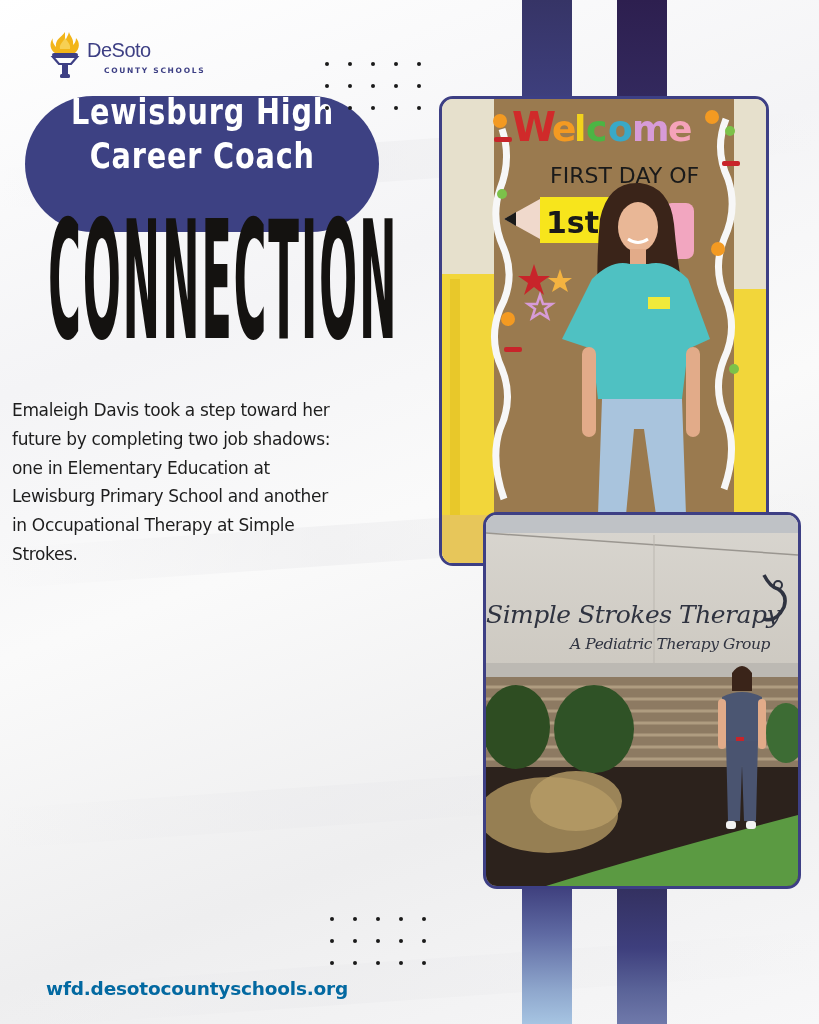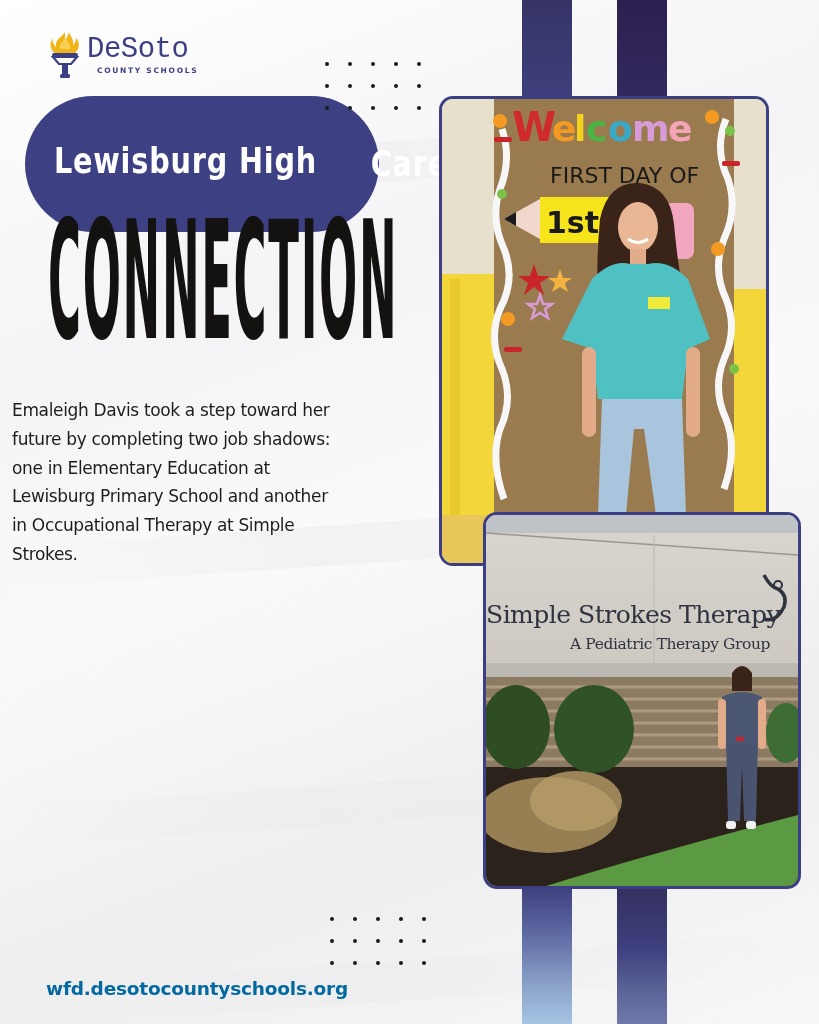--- a/index.html
+++ b/index.html
@@ -19,34 +19,34 @@
     .bar { position: absolute; width: 50px; }
     .bar-top-1 { left: 522px; top: 0; height: 98px; background: linear-gradient(180deg, #363466 0%, #3e3f7d 100%); }
     .bar-top-2 { left: 617px; top: 0; height: 98px; background: linear-gradient(180deg, #2d1f4f 0%, #33295e 100%); }
     .bar-bot-1 { left: 522px; top: 886px; height: 138px; background: linear-gradient(180deg, #3e3f7d 0%, #5f6aa3 35%, #8ea6cc 75%, #a6c4e2 100%); }
     .bar-bot-2 { left: 617px; top: 886px; height: 138px; background: linear-gradient(180deg, #33305f 0%, #3e3f7d 45%, #5a6398 75%, #6f79aa 100%); }
 
     
     .logo { position: absolute; left: 47px; top: 30px; display: flex; align-items: center; }
     .logo-torch { width: 36px; height: 50px; }
     .logo-text { margin-left: 4px; display: flex; flex-direction: column; }
-    .logo-name { font-family: Liberation Mono, monospace; font-size: 29px; color: #3d3f84; line-height: 30px; letter-spacing: -0.5px; }
-    .logo-sub { font-family: "DejaVu Sans", sans-serif; font-weight: bold; font-size: 7.5px; color: #3d3f84; letter-spacing: 1.7px; margin-left: 10px; margin-top: 1px; }
+    .logo-name { font-family: Liberation Sans, sans-serif; font-size: 20px; color: #3d3f84; line-height: 30px; letter-spacing: -0.5px; }
+    .logo-sub { font-family: "DejaVu Sans", sans-serif; font-weight: bold; font-size: 7.5px; color: #3d3f84; letter-spacing: 1.7px; margin-left: 17px; margin-top: 1px; }
 
     
     .dots { position: absolute; display: grid; grid-template-columns: repeat(5, 23px); grid-auto-rows: 22px; }
     .dots span { width: 4px; height: 4px; background: #1a1a1a; border-radius: 50%; display: block; }
     .dots-top { left: 325px; top: 62px; }
     .dots-bottom { left: 330px; top: 917px; }
 
     
     .pill {
       position: absolute; left: 25px; top: 96px; width: 354px; height: 136px;
       background: #3d4183; border-radius: 68px;
-      display: flex; flex-direction: row; align-items: center; justify-content: space-between;
+      display: flex; flex-direction: column; align-items: center; justify-content: flex-start;
     }
     .pill-line {
       font-family: "DejaVu Sans", sans-serif; font-weight: bold; color: #ffffff;
       font-size: 35px; line-height: 44px; letter-spacing: 1px;
       transform: scaleX(0.82); white-space: nowrap;
     }
     .pill-line-1 { margin-top: -6px; }
 
     
     .connection-wrap { position: absolute; left: 48px; top: 203px; width: 318px; height: 152px; overflow: visible; }
@@ -66,21 +66,21 @@
 
     .url {
       position: absolute; left: 46px; top: 978px;
       font-family: "DejaVu Sans", sans-serif; font-weight: bold; font-size: 18.5px; color: #0369a1;
       letter-spacing: -0.2px;
     }
 
     
     .photo { position: absolute; border: 3px solid #3d3f84; border-radius: 14px; overflow: hidden; }
     .photo-1 { left: 439px; top: 96px; width: 330px; height: 470px; background: #e9e3cf; }
-    .photo-2 { left: 483px; top: 512px; width: 318px; height: 377px; background: #cfcbc4; }
+    .photo-2 { left: 483px; top: 512px; width: 318px; height: 377px; background: #cfcbc4; font-style: italic; }
   </style>
 </head>
 <body>
 
 <div class="streak" style="top:140px;"></div>
 <div class="streak" style="top:520px;"></div>
 <div class="streak" style="top:780px;"></div>
 <div class="streak" style="top:960px;"></div>
 
 <div class="bar bar-top-1"></div>

